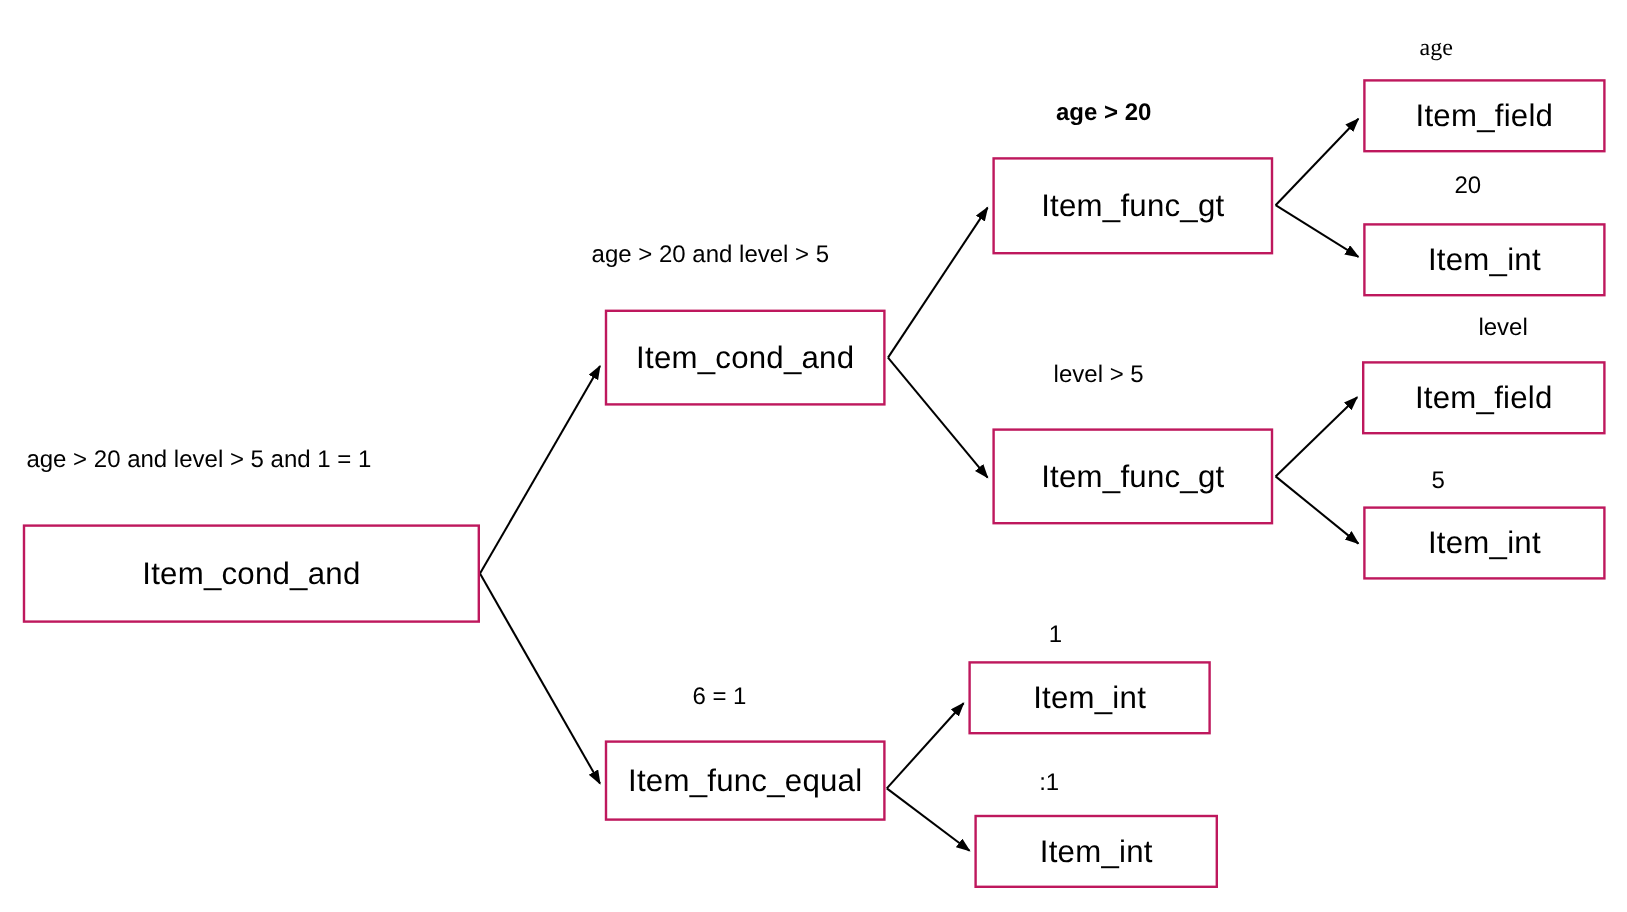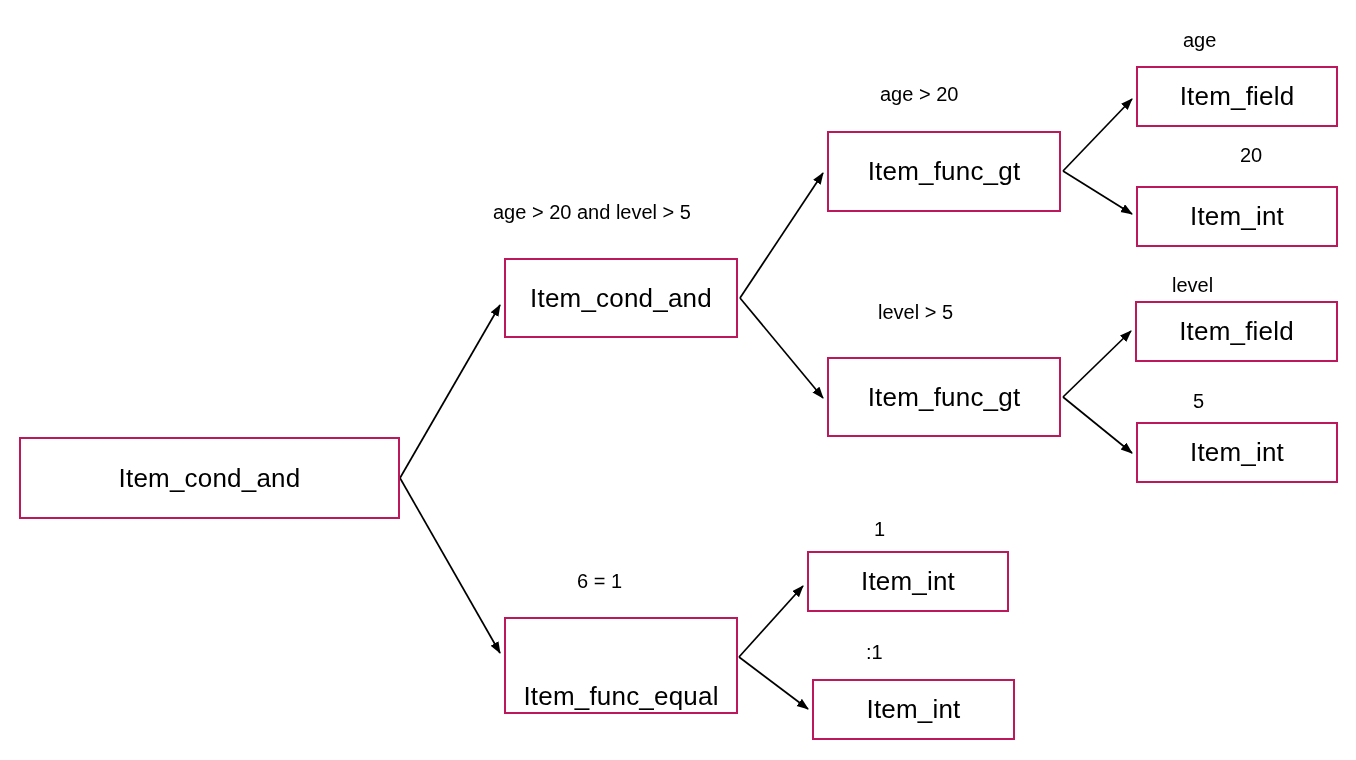--- a/index.html
+++ b/index.html
@@ -62,55 +62,56 @@
     <line x1="740" y1="298" x2="823" y2="173" marker-end="url(#arrow)"></line>
     <line x1="740" y1="298" x2="823" y2="398" marker-end="url(#arrow)"></line>
     <line x1="1063" y1="171" x2="1132" y2="99" marker-end="url(#arrow)"></line>
     <line x1="1063" y1="171" x2="1132" y2="214" marker-end="url(#arrow)"></line>
     <line x1="1063" y1="397" x2="1131" y2="331" marker-end="url(#arrow)"></line>
     <line x1="1063" y1="397" x2="1132" y2="453" marker-end="url(#arrow)"></line>
     <line x1="739" y1="657" x2="803" y2="586" marker-end="url(#arrow)"></line>
     <line x1="739" y1="657" x2="808" y2="709" marker-end="url(#arrow)"></line>
   </svg>
 
+  <div class="annotation" style="left:22px; top:371px;">age &gt; 20 and level &gt; 5 and 1 = 1</div>
   <div class="node" style="left:19px; top:437px; width:381px; height:82px;">
     <span>Item_cond_and</span>
   </div>
 
   <div class="annotation" style="left:493px; top:200px;">age &gt; 20 and level &gt; 5</div>
   <div class="node" style="left:504px; top:258px; width:234px; height:80px;">
     <span>Item_cond_and</span>
   </div>
 
   <div class="annotation" style="left:577px; top:569px;">6 = 1</div>
-  <div class="node" style="left:504px; top:617px; width:234px; height:97px;align-items:flex-end;">
+  <div class="node" style="left:504px; top:617px; width:234px; height:67px;">
     <span>Item_func_equal</span>
   </div>
 
-  <div class="annotation" style="left:880px; top:82px;">age &gt; 20</div>
+  <div class="annotation" style="left:880px; top:82px;font-weight:bold;">age &gt; 20</div>
   <div class="node" style="left:827px; top:131px; width:234px; height:81px;">
     <span>Item_func_gt</span>
   </div>
 
   <div class="annotation" style="left:878px; top:300px;">level &gt; 5</div>
   <div class="node" style="left:827px; top:357px; width:234px; height:80px;">
     <span>Item_func_gt</span>
   </div>
 
-  <div class="annotation" style="left:1183px; top:28px;">age</div>
+  <div class="annotation" style="left:1183px; top:28px;font-family:Liberation Serif, serif;">age</div>
   <div class="node" style="left:1136px; top:66px; width:202px; height:61px;">
     <span>Item_field</span>
   </div>
 
-  <div class="annotation" style="left:1240px; top:143px;">20</div>
+  <div class="annotation" style="left:1212px; top:143px;">20</div>
   <div class="node" style="left:1136px; top:186px; width:202px; height:61px;">
     <span>Item_int</span>
   </div>
 
-  <div class="annotation" style="left:1172px; top:261px;margin-top:12px;">level</div>
+  <div class="annotation" style="left:1232px; top:261px;">level</div>
   <div class="node" style="left:1135px; top:301px; width:203px; height:61px;">
     <span>Item_field</span>
   </div>
 
   <div class="annotation" style="left:1193px; top:389px;">5</div>
   <div class="node" style="left:1136px; top:422px; width:202px; height:61px;">
     <span>Item_int</span>
   </div>
 
   <div class="annotation" style="left:874px; top:517px;">1</div>

